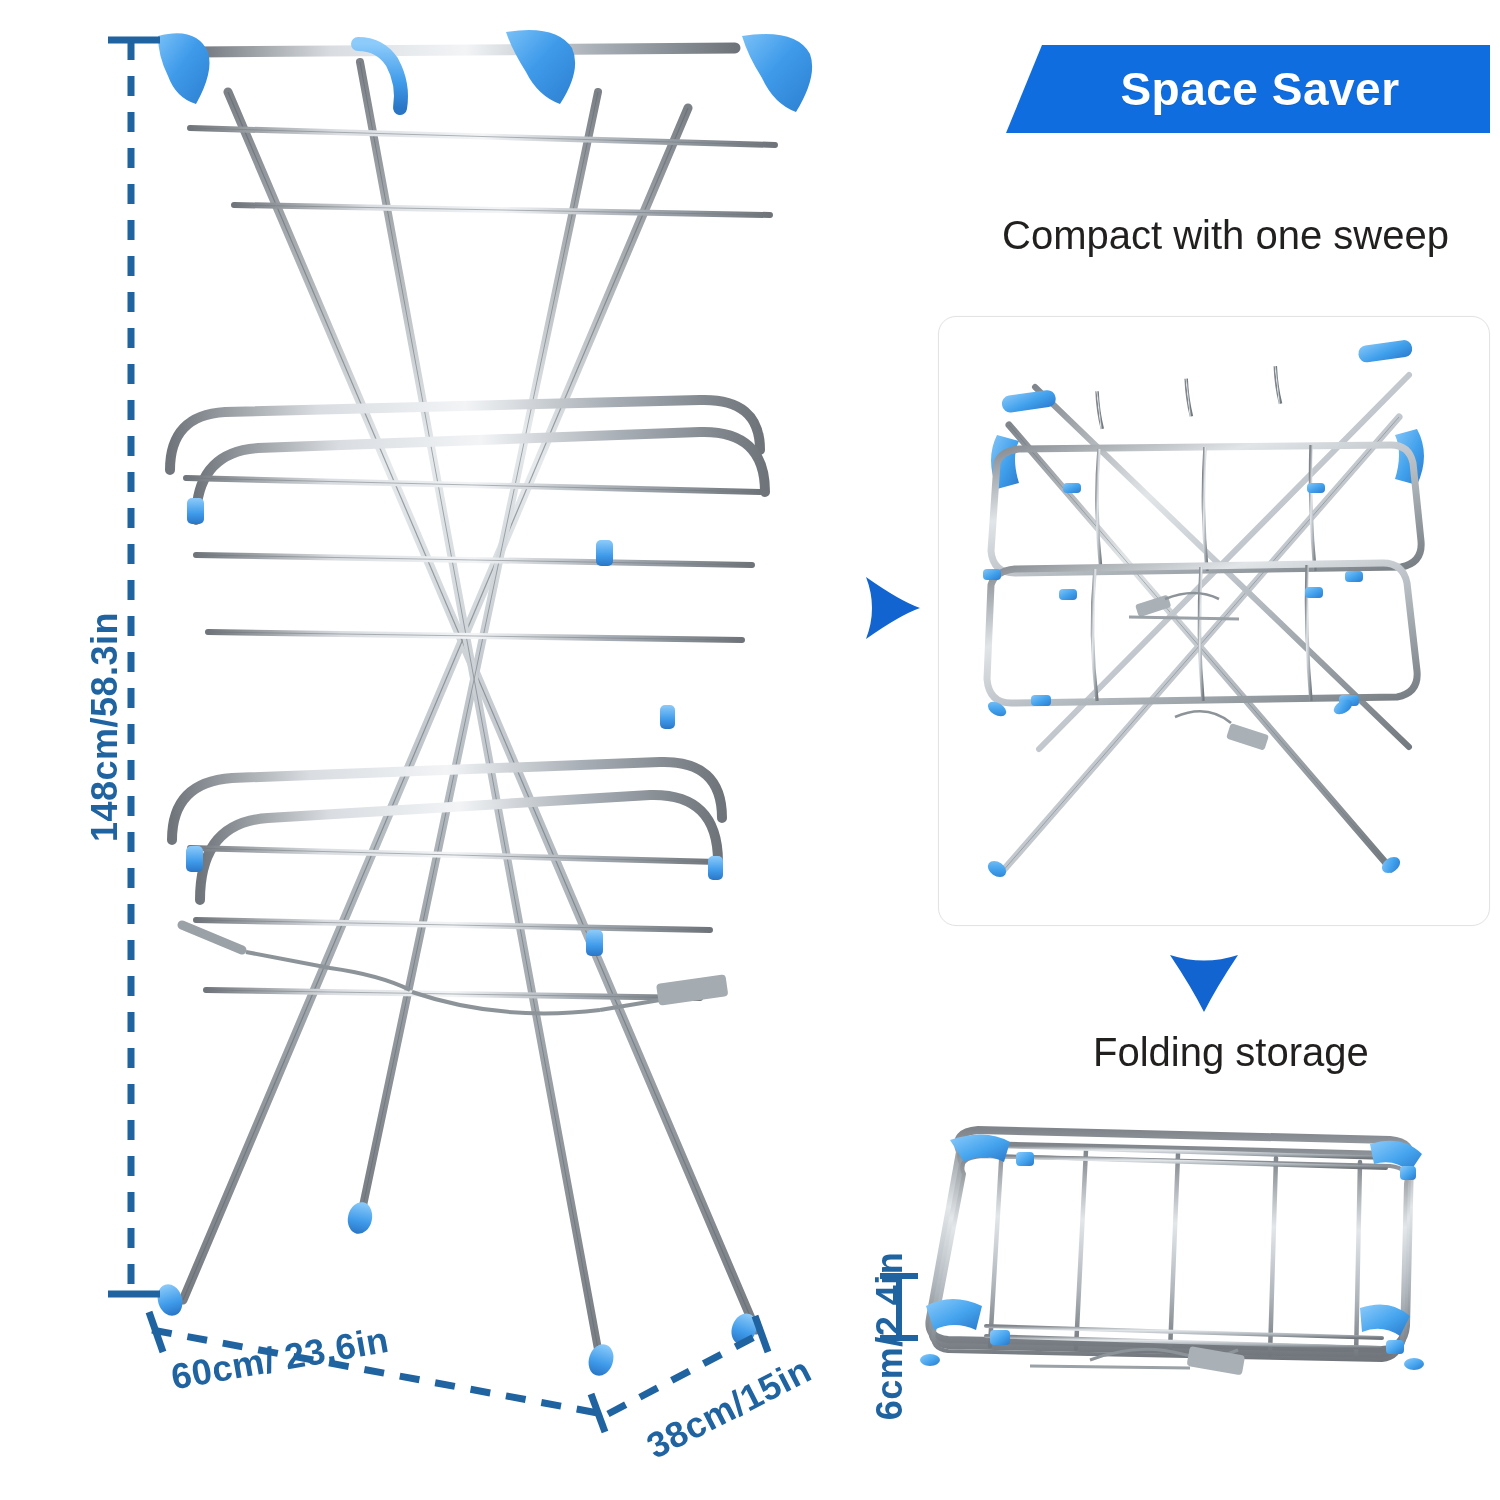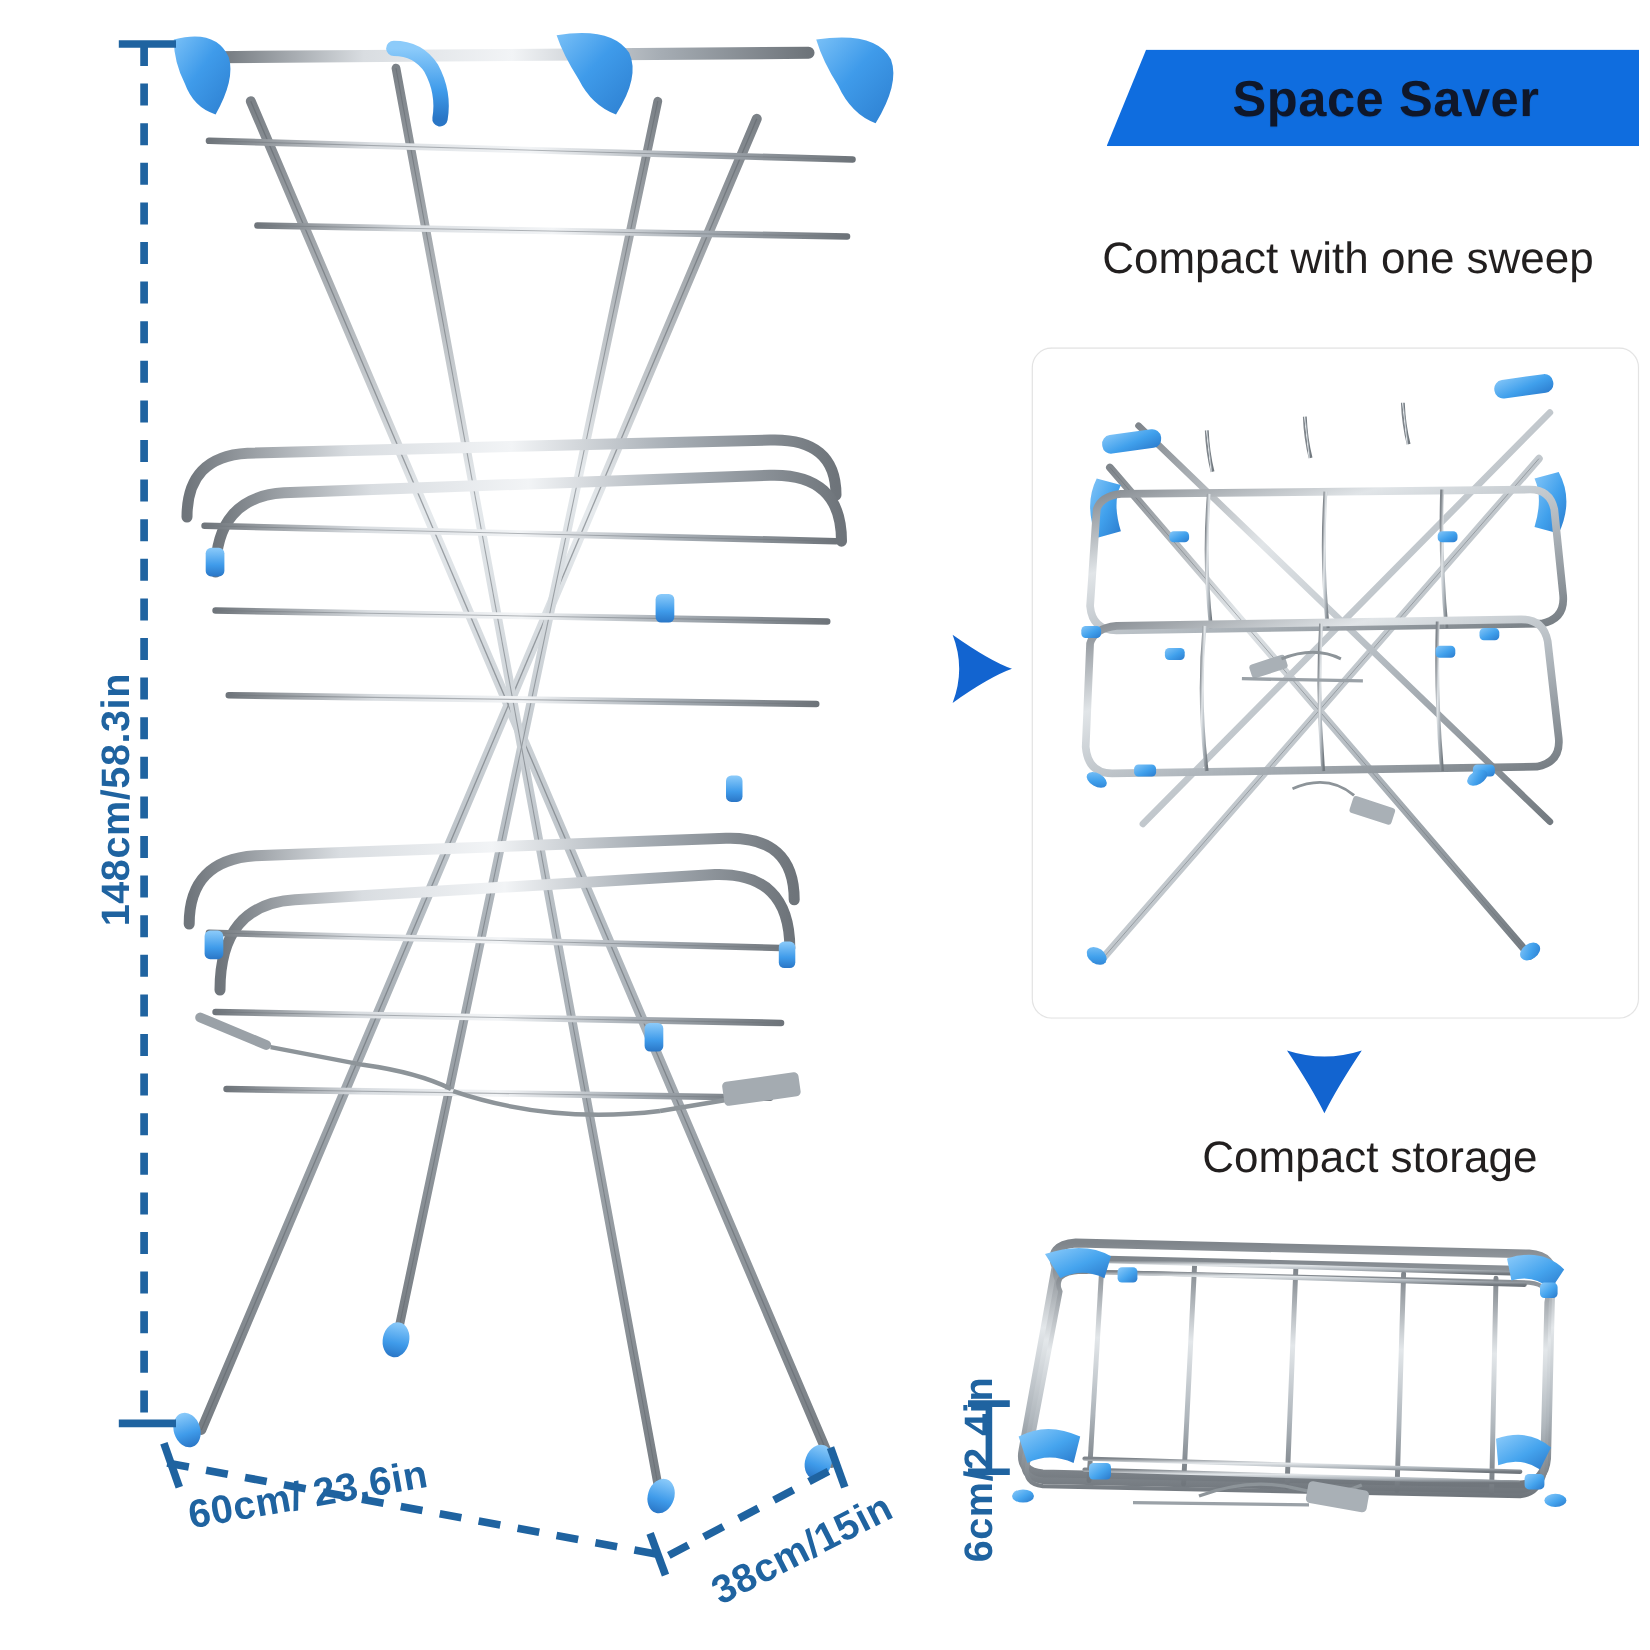--- a/index.html
+++ b/index.html
@@ -18,21 +18,21 @@
   
   #banner{
     left:1006px;top:45px;width:484px;height:88px;
     background:#0f6ddf;
     clip-path:polygon(36px 0, 100% 0, 100% 100%, 0 100%);
     display:flex;align-items:center;justify-content:center;
     box-sizing:border-box;
     padding-left:24px;
   }
   #banner-text{
-    color:#0f172a;font-size:46px;font-weight:bold;letter-spacing:0.5px;
+    color:#ffffff;font-size:46px;font-weight:bold;letter-spacing:0.5px;
     white-space:nowrap;
     text-shadow:0 1px 1px rgba(0,0,0,0.10);
   }
 
   
   .caption{
     color:#221f1f;font-size:40px;font-weight:400;white-space:nowrap;
   }
   #cap-fold{left:1002px;top:213px;}
   #cap-compact{left:1093px;top:1030px;}
@@ -240,21 +240,21 @@
   <div class="abs dim" id="dim-height">148cm/58.3in</div>
   <div class="abs dim" id="dim-width">60cm/ 23.6in</div>
   <div class="abs dim" id="dim-depth">38cm/15in</div>
   <div class="abs dim" id="dim-thick">6cm/2.4in</div>
 
   <div class="abs" id="banner">
     <span id="banner-text">Space Saver</span>
   </div>
 
   <div class="abs caption" id="cap-fold">Compact with one sweep</div>
-  <div class="abs caption" id="cap-compact">Compact storage</div>
+  <div class="abs caption" id="cap-compact">Folding storage</div>
 
   <svg class="abs" id="arrow-right" viewBox="0 0 60 66" aria-hidden="true">
     <path d="M4,2 Q16,33 4,64 Q38,40 58,33 Q38,26 4,2 Z" fill="#1264d0"></path>
   </svg>
   <svg class="abs" id="arrow-down" viewBox="0 0 72 62" aria-hidden="true">
     <path d="M2,3 Q36,14 70,3 Q48,36 36,60 Q24,36 2,3 Z" fill="#1264d0"></path>
   </svg>
 
   <div class="abs" id="photo-box">
     <svg width="550" height="608" viewBox="0 0 550 608" aria-hidden="true">

